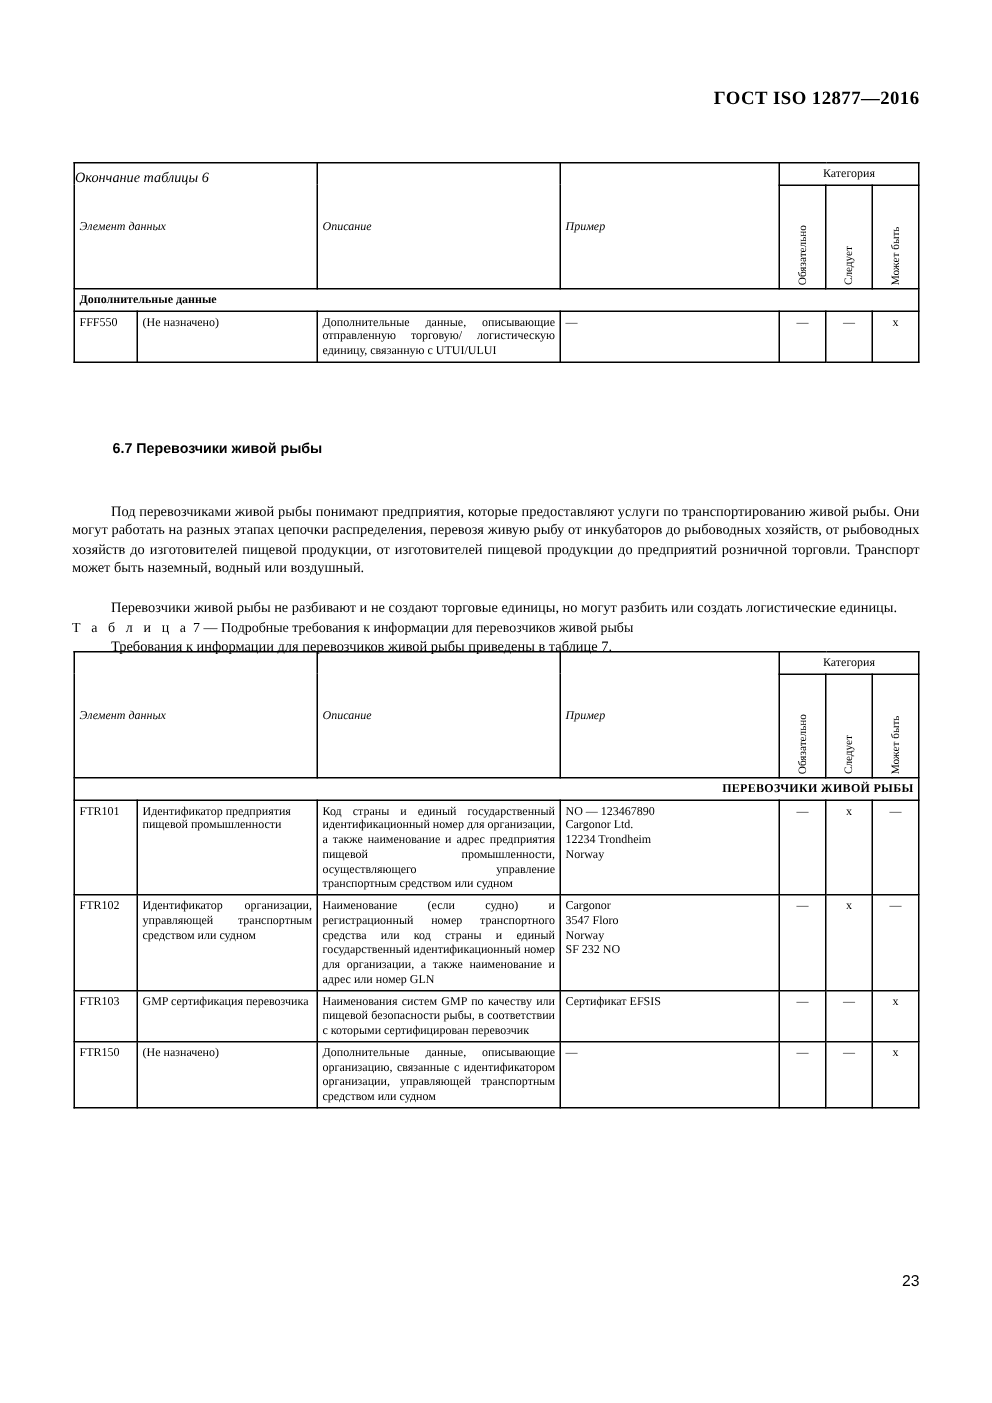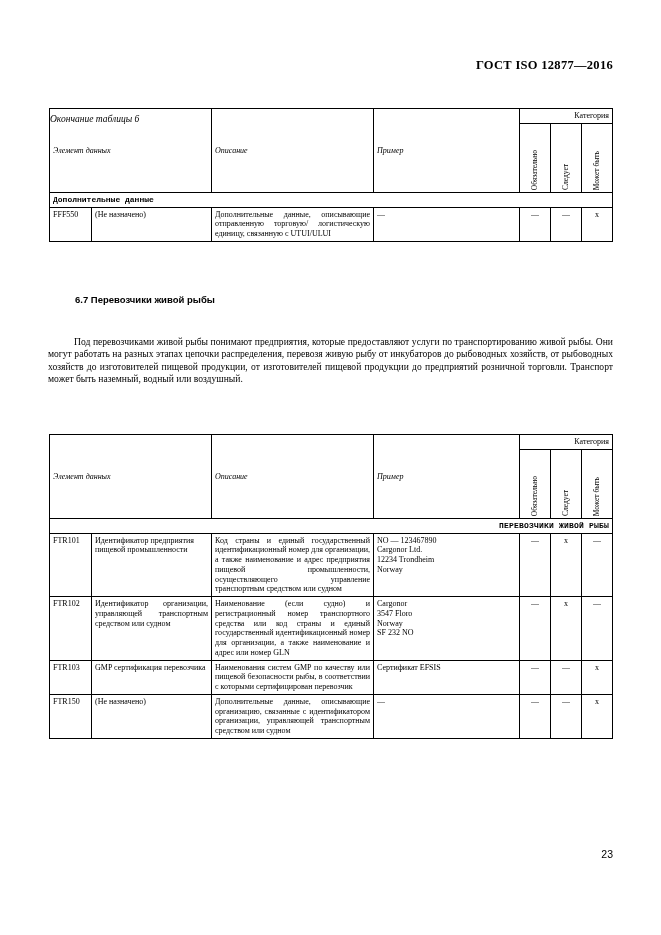--- a/index.html
+++ b/index.html
@@ -65,21 +65,21 @@
     left: 49px;
   }
 
   .hdr-center {
     text-align: left;
     vertical-align: middle !important;
     font-size: 8.5px;
     font-style: italic;
   }
   .cat-label {
-    text-align: right;
+    text-align: center;
     vertical-align: middle !important;
     font-size: 8px;
     padding: 1px;
   }
   .vert {
     writing-mode: vertical-rl;
     transform: rotate(180deg);
     white-space: nowrap;
     font-size: 7.5px;
     margin: 0 auto;
@@ -88,21 +88,20 @@
   .vcell {
     text-align: center;
     vertical-align: bottom !important;
     padding: 2px 1px;
     height: 64px;
   }
   .section-row td {
     font-weight: bold;
     font-size: 8.5px;
     padding: 3px 6px;
-    font-family: Liberation Mono, monospace;
   }
   .section-center {
     text-align: right;
     letter-spacing: 0.2px;
   }
   .just {
     text-align: justify;
     hyphens: auto;
     margin-top: 27px;
   }
@@ -201,21 +200,24 @@
       <td class="ctr">—</td>
       <td class="ctr">—</td>
       <td class="ctr">x</td>
     </tr>
   </tbody>
     </table>
 
   <div class="h-sub">6.7 Перевозчики живой рыбы</div>
 
   <div class="body-text p1 indent">Под перевозчиками живой рыбы понимают предприятия, которые предоставляют услуги по транспортированию живой рыбы. Они могут работать на разных этапах цепочки распределения, перевозя живую рыбу от инкубаторов до рыбоводных хозяйств, от рыбоводных хозяйств до изготовителей пищевой продукции, от изготовителей пищевой продукции до предприятий розничной торговли. Транспорт может быть наземный, водный или воздушный.</div>
-
+  <div class="body-text p2 indent">Перевозчики живой рыбы не разбивают и не создают торговые единицы, но могут разбить или создать логистические единицы.</div>
+  <div class="body-text p3 indent">Требования к информации для перевозчиков живой рыбы приведены в таблице 7.</div>
+
+  <div class="caption-2"><span class="sp">Т а б л и ц а</span><span> 7 — Подробные требования к информации для перевозчиков живой рыбы</span></div>
 
   <table class="tbl tbl-2">
     <colgroup>
       <col style="width:42px">
         <col style="width:120px">
         <col style="width:162px">
         <col style="width:146px">
       <col style="width:31px">
         <col style="width:31px">
         <col style="width:31px">

